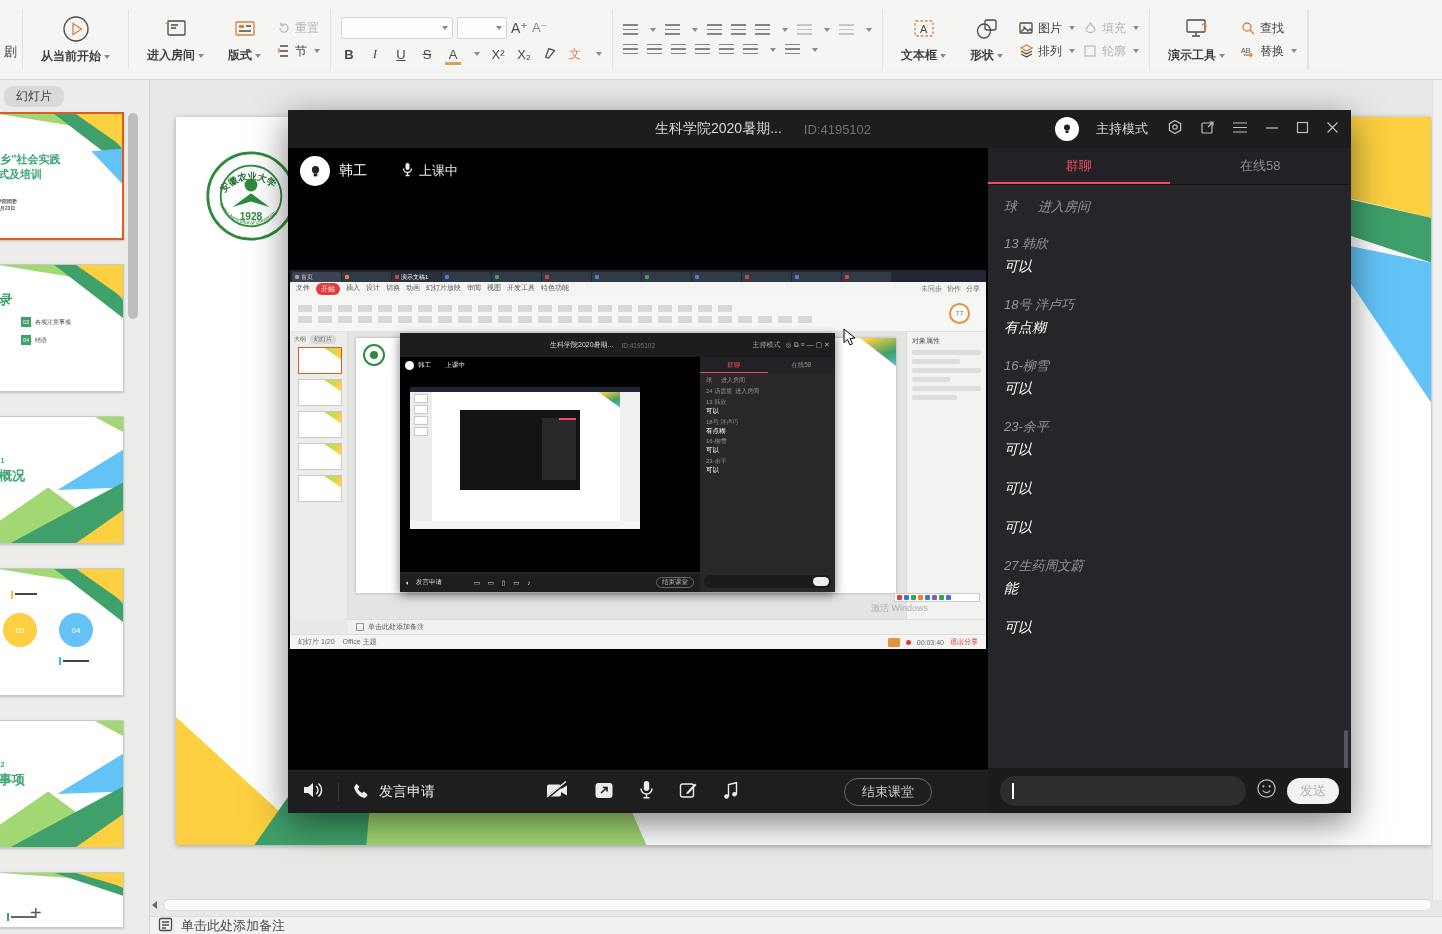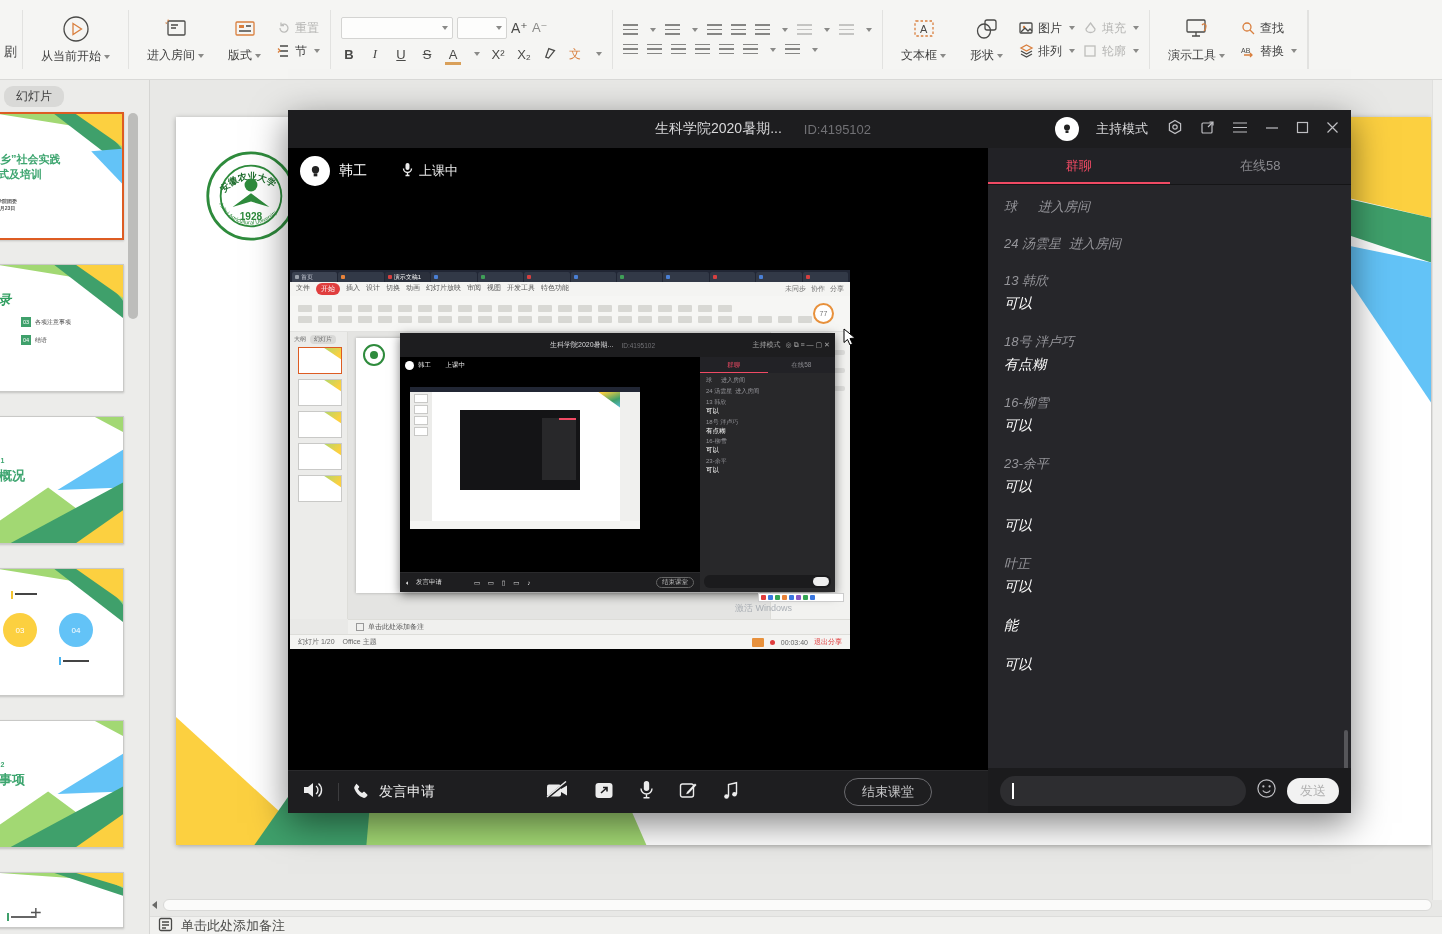--- a/index.html
+++ b/index.html
@@ -7,21 +7,21 @@
     font-family:"Liberation Sans","DejaVu Sans",sans-serif; }
   #app { position:relative; width:1442px; height:934px; overflow:hidden; }
 
   
   .ribbon { position:absolute; left:0; top:0; width:1442px; height:80px; background:#f5f5f3;
     border-bottom:1px solid #d9d9d7; display:flex; align-items:stretch; }
   .rgroup { display:flex; align-items:center; padding:0 10px; position:relative; }
   .rdiv { width:1px; background:#e2e2e0; margin:10px 0; }
   .bigbtn { display:flex; flex-direction:column; align-items:center; justify-content:center;
     gap:4px; padding:4px 8px; color:#3f3f3f; font-size:12px; cursor:default; }
-  .bigbtn .lbl { white-space:nowrap; }
+  .bigbtn .lbl { white-space:nowrap;font-weight:bold; }
   .caret { display:inline-block; width:0; height:0; border-left:3.5px solid transparent;
     border-right:3.5px solid transparent; border-top:4px solid #8a8a88; margin-left:3px; vertical-align:middle; }
   .smallstack { display:flex; flex-direction:column; justify-content:center; gap:6px; }
   .smallbtn { display:flex; align-items:center; gap:4px; font-size:12px; color:#3f3f3f; white-space:nowrap; }
   .smallbtn.dis { color:#b5b5b3; }
   .ribbon svg { display:block; }
   .combo { height:22px; background:#fdfdfc; border:1px solid #d4d4d2; border-radius:2px;
     display:flex; align-items:center; justify-content:flex-end; padding:0 4px; }
   .fontrow { display:flex; gap:4px; align-items:center; }
   .fmtrow { display:flex; gap:10px; align-items:center; font-size:13px; color:#4a4a48; }
@@ -132,21 +132,21 @@
   .msg-action { margin-left:8px; }
   .msg-text { color:#fdfdfd; font-size:14px; line-height:19px; margin-top:5px; }
   .chat-scroll { position:absolute; right:3px; top:545px; width:4px; height:62px; background:#56565a; border-radius:2px; }
   .chat-inputrow { height:45px; background:#1b1b1d; display:flex; align-items:center; gap:10px; padding:0 12px; }
   .chat-input { flex:1; height:30px; background:#2d2d30; border-radius:15px; position:relative; }
   .chat-input .cursor { position:absolute; left:12px; top:7px; width:2px; height:16px; background:#fff; }
   .sendbtn { width:52px; height:26px; background:#f2f2f2; border:none; border-radius:13px;
     color:#b2b2b2; font-size:13px; }
 
   
-  .share { position:absolute; left:2px; top:122px; width:560px; height:379px; background:#e9e9e7;
+  .share { position:absolute; left:2px; top:122px; width:696px; height:379px; background:#e9e9e7;
     font-size:7px; overflow:hidden; }
   .sh-tabs { height:12px; background:#212634; display:flex; align-items:flex-end; gap:1px; padding:1px 2px 0; }
   .sh-chip { height:10px; width:49px; background:#323947; border-radius:2px 2px 0 0; display:flex;
     align-items:center; gap:2px; padding:0 3px; color:#c7ccd6; font-size:6px; overflow:hidden; white-space:nowrap; }
   .sh-chip .dot { width:4px; height:4px; border-radius:1px; flex:none; }
   .sh-chip.first { background:#3c4352; }
   .sh-chip.active { background:#2b303c; color:#fff; }
   .sh-menu { height:14px; background:#f4f4f2; display:flex; align-items:center; gap:6px; padding:0 6px;
     color:#555; font-size:7px; white-space:nowrap; overflow:hidden; }
   .sh-menu .start { background:#e03e3e; color:#fff; border-radius:6px; padding:1px 5px; }
@@ -952,46 +952,43 @@
         <div class="chat-tabs">
           <div class="chat-tab on">群聊</div>
           <div class="chat-tab">在线58</div>
         </div>
         <div class="chat-msgs" id="chat-messages">
           <div class="chat-scroll"></div>
         <div class="msg">
               <div class="msg-name">球　<span class="msg-action">进入房间</span></div>
             </div>
             <div class="msg">
-              <div class="msg-name">24 汤雲星<span class="msg-action">进入房间</span></div>
-            </div>
-            <div class="msg">
               <div class="msg-name">13 韩欣</div>
               <div class="msg-text">可以</div>
             </div>
             <div class="msg">
               <div class="msg-name">18号 泮卢巧</div>
               <div class="msg-text">有点糊</div>
             </div>
             <div class="msg">
               <div class="msg-name">16-柳雪</div>
               <div class="msg-text">可以</div>
             </div>
             <div class="msg">
               <div class="msg-name">23-余平</div>
               <div class="msg-text">可以</div>
             </div>
             <div class="msg">
               <div class="msg-text">可以</div>
             </div>
             <div class="msg">
-              <div class="msg-name">叶正</div>
               <div class="msg-text">可以</div>
             </div>
             <div class="msg">
+              <div class="msg-name">27生药周文蔚</div>
               <div class="msg-text">能</div>
             </div>
             <div class="msg">
               <div class="msg-text">可以</div>
             </div>
           </div>
         <div class="chat-inputrow">
           <div class="chat-input">
               <span class="cursor"></span>
             </div>

